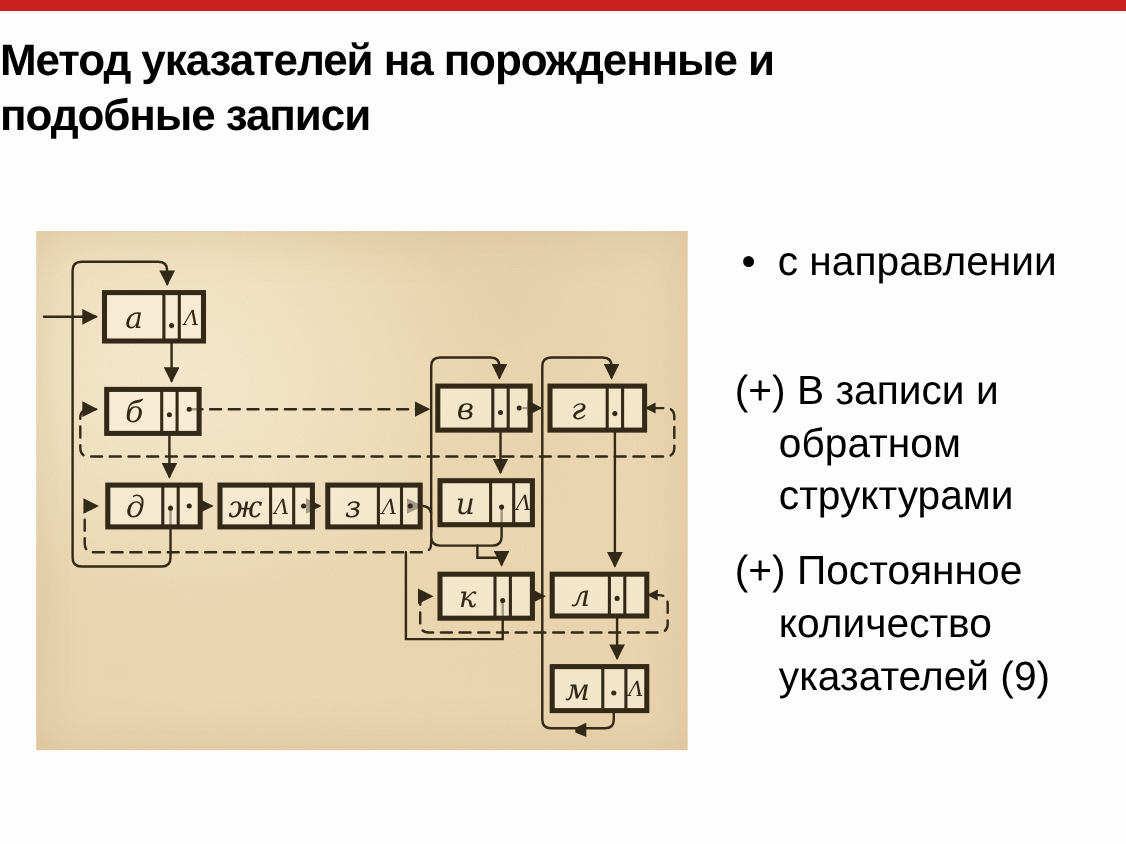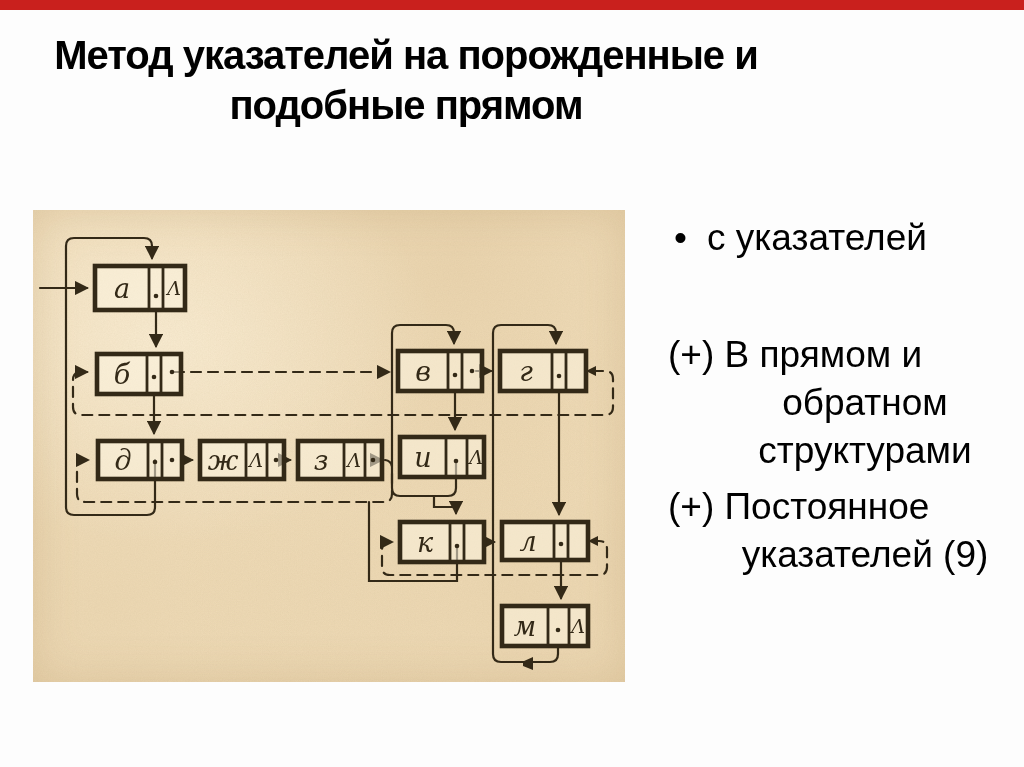--- a/index.html
+++ b/index.html
@@ -7,21 +7,21 @@
     width:1024px;height:767px;position:relative;overflow:hidden;
     background:var(--page-bg,#fdfdfd);
     font-family:"Liberation Sans", sans-serif;
   }
   .top-bar{
     position:absolute;left:0;top:0;width:1024px;height:10px;
     background:var(--accent-red,#c9201d);
   }
   .title{
     position:absolute;left:0;top:30px;width:812px;
-    text-align:center;color:var(--title-color,#000);
+    color:var(--title-color,#000);
     font-size:40px;font-weight:bold;line-height:50px;letter-spacing:-1px;
   }
   .diagram-panel{
     position:absolute;left:33px;top:210px;width:592px;height:472px;
     background:
       radial-gradient(ellipse at 22% 28%, rgba(255,246,226,.55), transparent 42%),
       radial-gradient(ellipse at 72% 12%, rgba(208,176,126,.22), transparent 45%),
       radial-gradient(ellipse at 82% 82%, rgba(212,182,132,.20), transparent 50%),
       radial-gradient(ellipse at 12% 85%, rgba(214,186,138,.18), transparent 48%),
       var(--paper,#f2dfbd);
@@ -38,32 +38,32 @@
   svg .ltr{font-size:27px;text-anchor:middle;}
   svg .nul{font-size:19px;text-anchor:middle;}
   #arr path{fill:var(--ink,#332917);}
   .right-col{
     position:absolute;left:630px;top:213px;width:392px;
     color:#000;font-size:37px;line-height:50px;
   }
   .bullet-item{display:flex;}
   .bullet-marker{width:33px;flex:0 0 33px;padding-left:44px;box-sizing:content-box;}
   .plus-item{padding-left:78px;text-indent:-40px;line-height:48px;}
-  .plus-item .cont{text-indent:0;text-align:center;}
+  .plus-item .cont{text-indent:0;}
   #plus-1{margin-top:68px;}
-  #plus-2{margin-top:8px;}
+  #plus-2{margin-top:20px;}
 </style>
 </head>
 <body>
 
 <div class="top-bar"></div>
 
 <div class="title">
   <div>Метод указателей на порожденные и</div>
-  <div>подобные прямом</div>
+  <div>подобные записи</div>
 </div>
 
 <div class="diagram-panel">
   <svg width="592" height="472" viewBox="0 0 592 472">
     <defs>
       <marker id="arr" viewBox="0 0 10 10" refX="8.5" refY="5" markerWidth="6.5" markerHeight="6.5" orient="auto">
         <path d="M0 0 L10 5 L0 10 z"></path>
       </marker>
       <filter id="noise">
         <feTurbulence type="fractalNoise" baseFrequency="0.85" numOctaves="2"></feTurbulence>
@@ -208,27 +208,28 @@
       <text class="nul" x="545" y="423">Λ</text>
       <circle class="dot" cx="525" cy="420" r="2.3"></circle>
     </g>
   </svg>
 </div>
 
 <div class="right-col">
   <div class="bullet-item">
     <span class="bullet-marker">•</span>
     <span>
-      <span>с указателей</span><br>
+      <span>с направлении</span><br>
     </span>
   </div>
 
   <div class="plus-item" id="plus-1">
-    <div>(+) В прямом и</div>
+    <div>(+) В записи и</div>
     <div class="cont">обратном</div>
     <div class="cont">структурами</div>
   </div>
 
   <div class="plus-item" id="plus-2">
     <div>(+) Постоянное</div>
+    <div class="cont">количество</div>
     <div class="cont">указателей (9)</div>
   </div>
 </div>
 
 </body></html>

